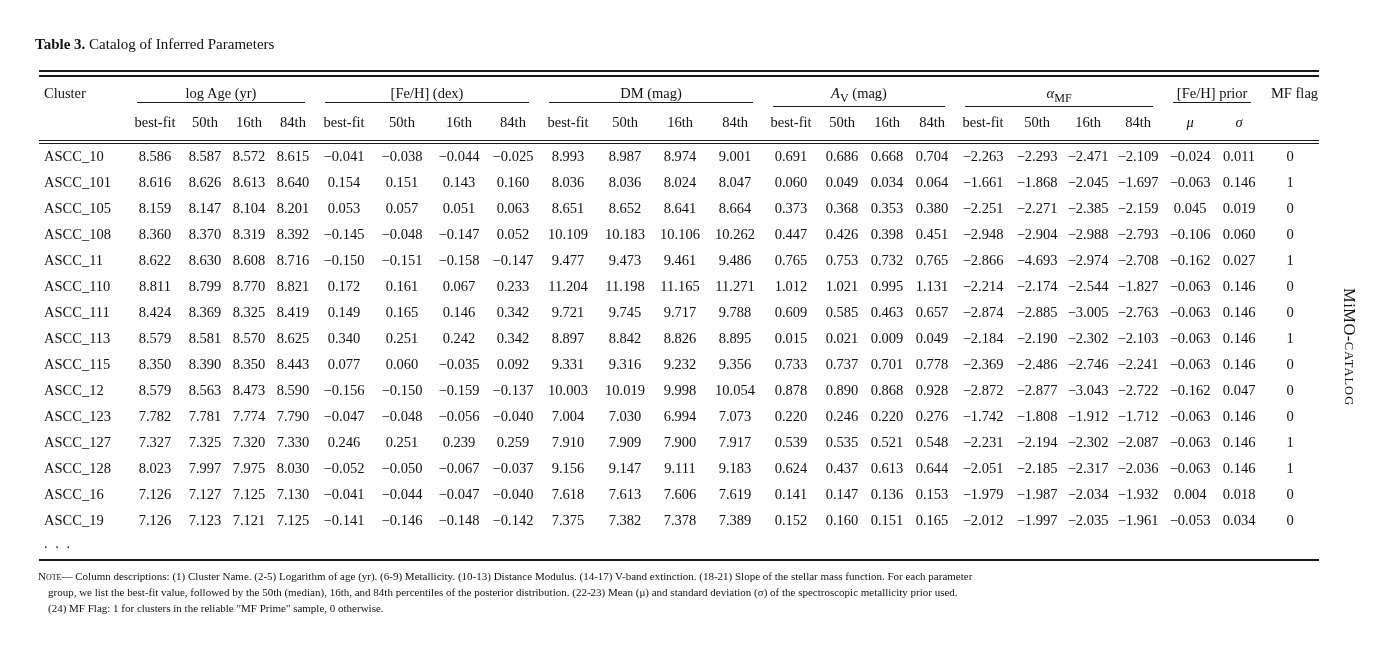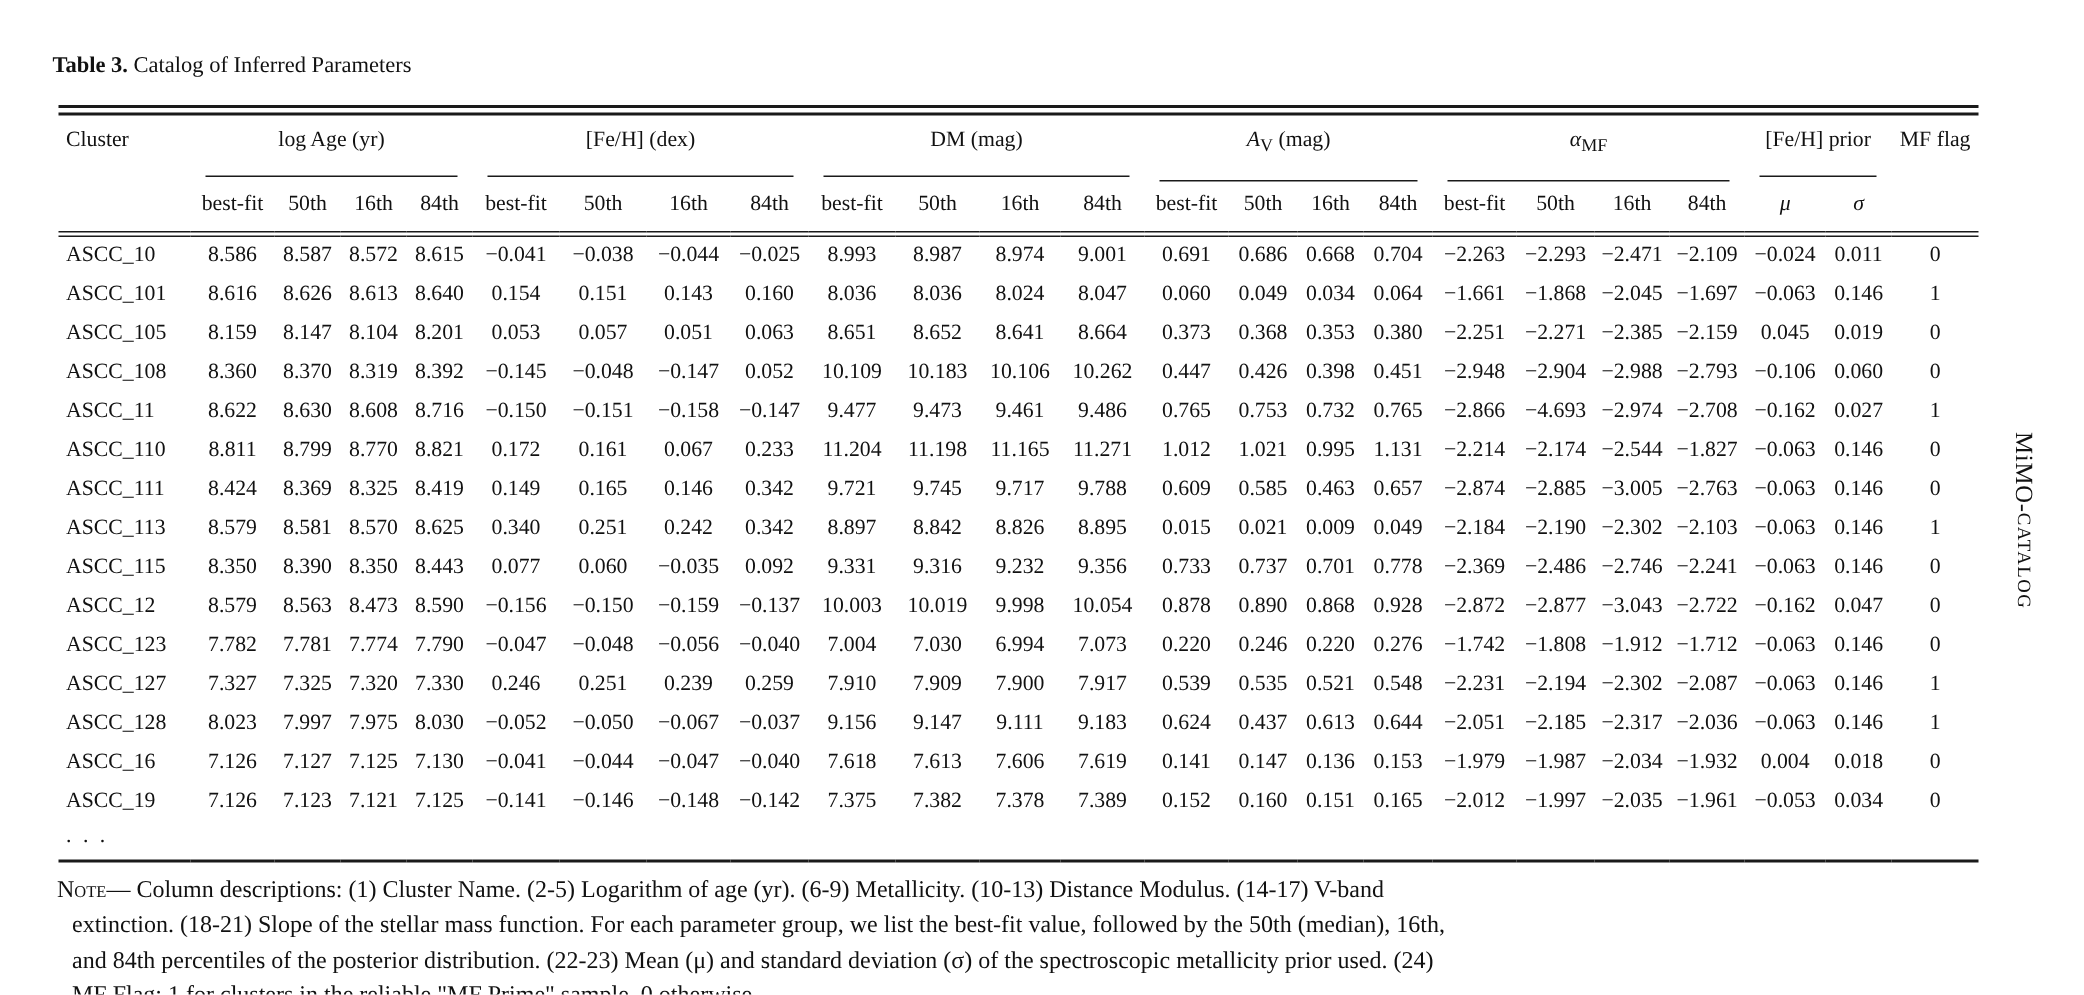--- a/index.html
+++ b/index.html
@@ -34,47 +34,47 @@
     table-layout: fixed;
     width: 1280px;
     font-size: 14.5px;
   }
   th, td { white-space: nowrap; font-weight: normal; overflow: visible; }
 
   th.gh { vertical-align: top; padding: 8px 0 0 0; text-align: center; }
   th.gh .grp {
     border-bottom: 1px solid #1a1a1a;
     margin: 0 10px;
-    padding-bottom: 15px;
+    padding-bottom: 0;
   }
   th.ch {
     vertical-align: top;
     padding-top: 8px;
-    text-align: center;
+    text-align: right;
     border-bottom: 4px double #1a1a1a;
   }
   th.ch.cluster { text-align: left; padding-left: 5px; }
   th.sh {
     padding: 7px 0 9px 0;
     text-align: center;
     border-bottom: 4px double #1a1a1a;
   }
   tbody td { text-align: center; height: 26px; padding: 0; }
   tbody td.cl { text-align: left; padding-left: 5px; }
   tr.dots td {
     border-bottom: 2px solid #1a1a1a;
     height: 20px;
     padding-bottom: 5px;
     letter-spacing: 2px;
   }
 
   .note {
     margin: 7px 0 0 38px;
     width: 925px;
-    font-size: 16px;
+    font-size: 11px;
     line-height: 1.46;
     padding-left: 10px;
     text-indent: -10px;
   }
   .note .sc { font-variant: small-caps; }
 
   .sidebar {
     position: absolute;
     right: 30px;
     top: 252px;

